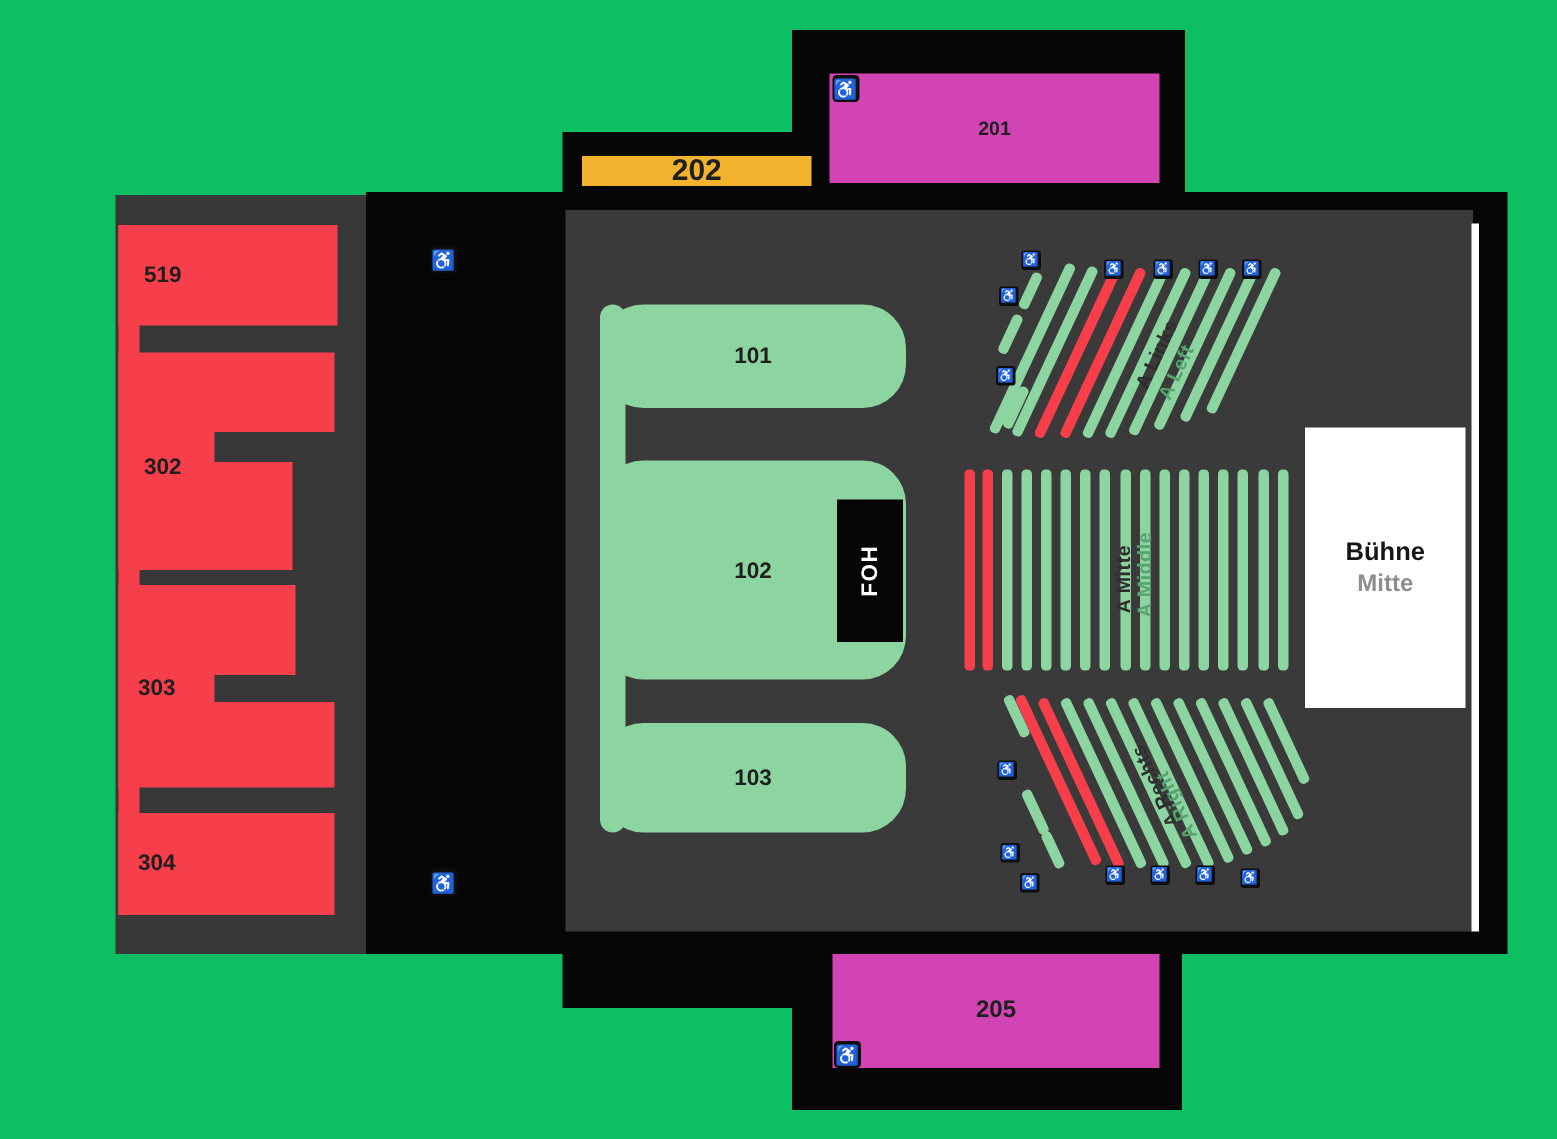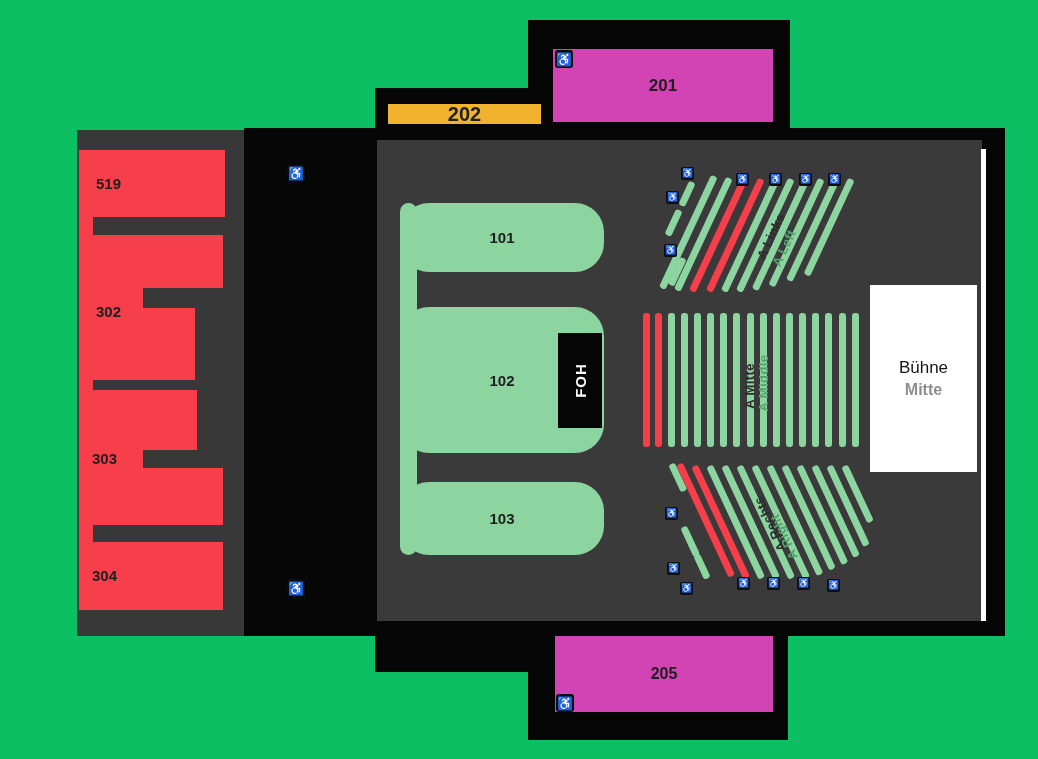--- a/index.html
+++ b/index.html
@@ -24,21 +24,21 @@
   .stripe{position:absolute;width:6.5px;border-radius:3px;}
   .section{position:absolute;}
   .seclbl{position:absolute;font-weight:700;font-size:13px;letter-spacing:.4px;
           white-space:nowrap;z-index:4;}
   .seclbl.de{color:#2d2d2d;}
   .seclbl.en{color:#55A46E;}
   .foh{position:absolute;background:#050505;display:flex;align-items:center;justify-content:center;}
   .foh span{transform:rotate(-90deg);color:#ffffff;font-weight:700;font-size:15px;letter-spacing:1px;}
   .stage{position:absolute;background:#ffffff;display:flex;flex-direction:column;
          align-items:center;justify-content:center;gap:3px;}
-  .stage .t{font-weight:400;font-size:17px;color:#161616;}
+  .stage .t{font-weight:700;font-size:17px;color:#161616;}
   .stage .s{font-weight:700;font-size:16px;color:#8e8e8e;}
   .whiteline{position:absolute;background:#ffffff;}
 </style>
 </head>
 <body>
 
 <div class="canvas">
 
   <div class="blk" style="left:528px;top:20px;width:262px;height:110px"></div>
   <div class="blk" style="left:375px;top:88px;width:180px;height:42px"></div>
@@ -60,21 +60,21 @@
   <div class="numlbl" style="left:96px;top:304px">302</div>
   <div class="numlbl" style="left:92px;top:451px">303</div>
   <div class="numlbl" style="left:92px;top:568px">304</div>
 
   <div class="wc" style="left:287px;top:164px">♿</div>
   <div class="wc" style="left:287px;top:579px">♿</div>
 
   <div class="panel" style="left:377px;top:140px;width:605px;height:481px;background:#3a3a3a"></div>
   <div class="whiteline" style="left:981px;top:149px;width:4.5px;height:472px"></div>
 
-  <div class="block magenta" style="left:553px;top:49px;width:220px;height:73px;font-size:17px">
+  <div class="block magenta" style="left:553px;top:49px;width:220px;height:73px;font-size:13px">
     <span>201</span>
   </div>
   <div class="wc" style="left:555px;top:50px">♿</div>
   <div class="block orange" style="left:388px;top:104px;width:153px;height:20px;font-size:20px">
     <span>202</span>
   </div>
 
   <div class="block magenta" style="left:555px;top:636px;width:218px;height:76px;font-size:16px">
     <span>205</span>
   </div>

